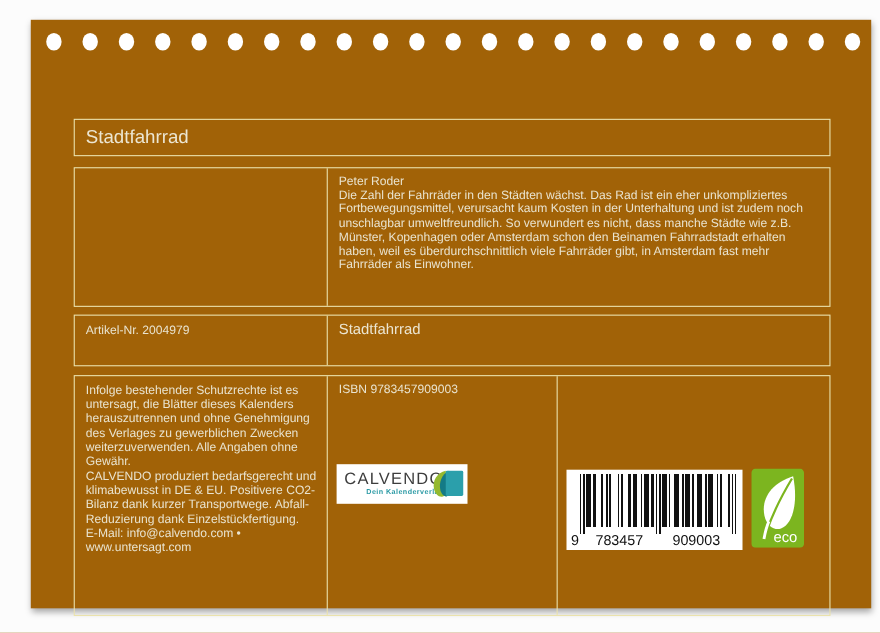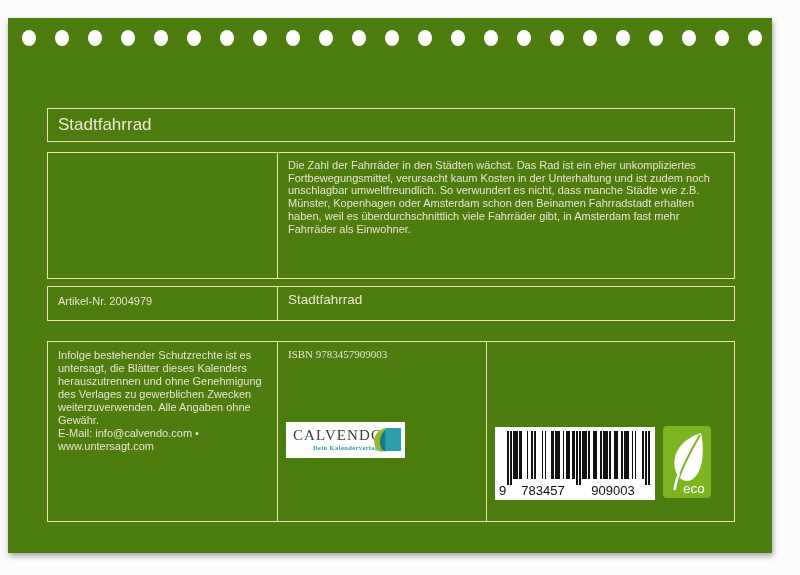--- a/index.html
+++ b/index.html
@@ -1,29 +1,29 @@
 <!DOCTYPE html>
 <html><head>
 <meta charset="utf-8">
 <style>
   * { margin:0; padding:0; box-sizing:border-box; }
   html,body { width:800px; height:575px; background:#fcfcfc; font-family:"Liberation Sans","DejaVu Sans",sans-serif; overflow:hidden; }
-  .card { position:absolute; left:8px; top:18px; width:764px; height:535px; background:#4d7c0f; box-shadow:1px 3px 6px rgba(0,0,0,.35); }
+  .card { position:absolute; left:28px; top:18px; width:764px; height:535px; background:#a16207; box-shadow:1px 3px 6px rgba(0,0,0,.35); }
   .holes { position:absolute; left:14px; right:10px; top:12px; height:16px; display:flex; justify-content:space-between; align-items:center; }
   .hole { width:14px; height:16px; border-radius:50%; background:#ffffff; }
   .box { position:absolute; left:39px; width:688px; border:1px solid #eae2ac; display:flex; }
   .box-title    { top:90px;  height:34px; }
   .box-desc     { top:134px; height:127px; }
-  .box-article  { top:268px; height:35px; }
-  .box-bottom   { top:323px; height:181px; }
+  .box-article  { top:268px; height:47px; }
+  .box-bottom   { top:323px; height:219px; }
   .col { height:100%; position:relative; }
   .col + .col { border-left:1px solid #eae2ac; }
   .col-a { flex:0 0 229px; }
   .col-b { flex:1 1 auto; }
-  .col-m { flex:0 0 209px;font-family:Liberation Serif, serif; }
+  .col-m { flex:0 0 209px; }
   .title-text { font-size:17px; line-height:32px; padding-left:10px; color:#ece6d2; }
   .desc-block { padding:6px 8px 0 10px; font-size:11px; line-height:12.7px; color:#e9e3cf; }
   .article-nr { padding:8px 0 0 10px; font-size:11px; color:#e9e3cf; }
   .article-title { padding:5px 0 0 10px; font-size:13.5px; color:#ece6d2; }
   .legal { padding:7px 8px 0 10px; font-size:11px; line-height:13px; color:#e9e3cf; }
   .isbn { position:absolute; left:10px; top:6px; font-size:11px; color:#e9e3cf; }
   .logo-box { position:absolute; left:8px; top:80px; width:119px; height:36px; background:#ffffff; }
   .logo-word { position:absolute; left:7px; top:5px; font-size:15px; letter-spacing:1.1px; color:#3d3d3d; font-weight:500; }
   .logo-tag { position:absolute; left:27px; top:22px; font-size:6.5px; letter-spacing:.4px; color:#2b9aa5; font-weight:bold; }
   .logo-icon { position:absolute; right:3px; top:3px; }
@@ -63,39 +63,41 @@
     </div>
 
   <div class="box box-title">
     <div class="title-text">Stadtfahrrad</div>
   </div>
 
   <div class="box box-desc">
     <div class="col col-a"></div>
     <div class="col col-b">
       <div class="desc-block">
+        <div>Peter Roder</div>
         <div>Die Zahl der Fahrräder in den Städten wächst. Das Rad ist ein eher unkompliziertes Fortbewegungsmittel, verursacht kaum Kosten in der Unterhaltung und ist zudem noch unschlagbar umweltfreundlich. So verwundert es nicht, dass manche Städte wie z.B. Münster, Kopenhagen oder Amsterdam schon den Beinamen Fahrradstadt erhalten haben, weil es überdurchschnittlich viele Fahrräder gibt, in Amsterdam fast mehr Fahrräder als Einwohner.</div>
       </div>
     </div>
   </div>
 
   <div class="box box-article">
     <div class="col col-a">
       <div class="article-nr">Artikel-Nr. 2004979</div>
     </div>
     <div class="col col-b">
       <div class="article-title">Stadtfahrrad</div>
     </div>
   </div>
 
   <div class="box box-bottom">
 
     <div class="col col-a">
       <div class="legal">
         <div>Infolge bestehender Schutzrechte ist es untersagt, die Blätter dieses Kalenders herauszutrennen und ohne Genehmigung des Verlages zu gewerblichen Zwecken weiterzuverwenden. Alle Angaben ohne Gewähr.</div>
+        <div>CALVENDO produziert bedarfsgerecht und klimabewusst in DE &amp; EU. Positivere CO2-Bilanz dank kurzer Transportwege. Abfall-Reduzierung dank Einzelstückfertigung.</div>
         <div>E-Mail: info@calvendo.com •</div>
         <div>www.untersagt.com</div>
       </div>
     </div>
 
     <div class="col col-m">
       <div class="isbn">ISBN 9783457909003</div>
       <div class="logo-box">
         <div class="logo-word">CALVENDO</div>
         <div class="logo-tag">Dein Kalenderverlag</div>

